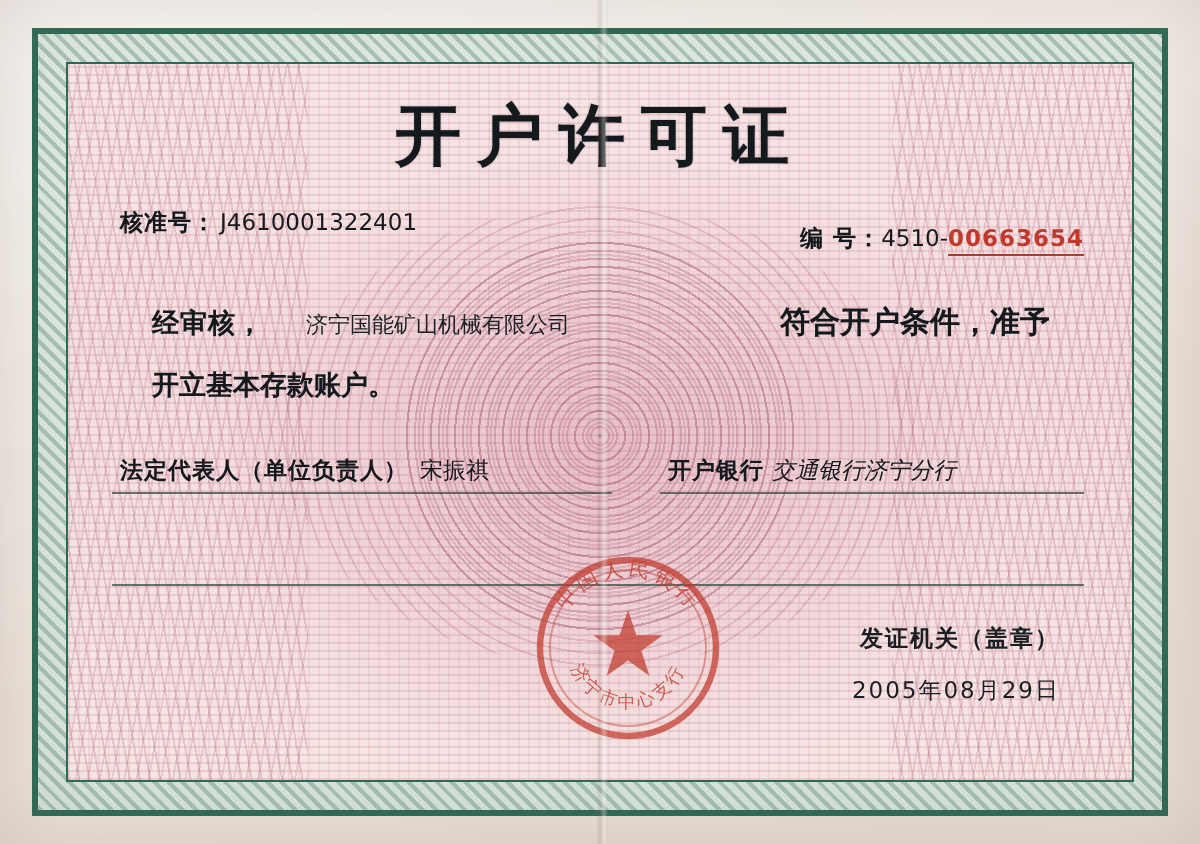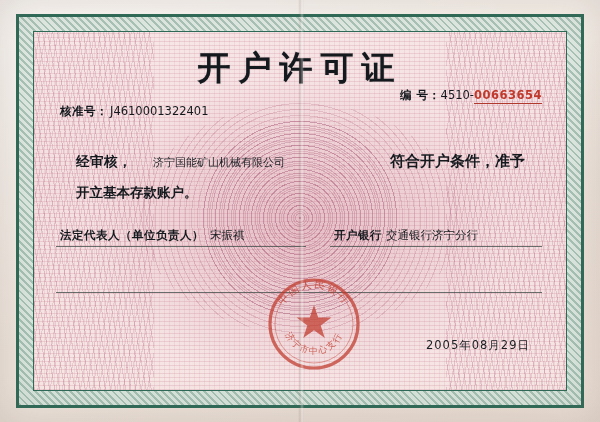--- a/index.html
+++ b/index.html
@@ -137,21 +137,21 @@
     white-space: nowrap;
     color: #14191d;
   }
   .label { font-weight: bold; letter-spacing: 0.5px; }
   .val { font-weight: normal; }
 
   
   .r-approval { left: 26px; top: 72px; }
   .r-approval .val { margin-left: 2px; }
 
-  .r-serial { right: 24px; top: 56px; font-size: 11.5px; }
+  .r-serial { right: 24px; top: 80px; font-size: 11.5px; }
   .r-serial .serial-red {
     color: #c0392b;
     font-weight: bold;
     letter-spacing: 0.5px;
     border-bottom: 1px solid #b03a2e;
     padding-bottom: 1px;
   }
 
   
   .r-line1 { left: 42px; top: 120px; font-size: 13px; }
@@ -163,21 +163,21 @@
     min-width: 210px;
     color: #1b2024;
   }
   .r-line1 .tail { font-size: 15px; font-weight: bold; margin-left: 6px; }
 
   .r-line2 { left: 42px; top: 152px; font-size: 13.5px; font-weight: bold; }
 
   .r-rep { left: 26px; top: 196px; }
   .r-rep .val { margin-left: 6px; font-weight: normal; }
   .r-bank { left: 300px; top: 196px; }
-  .r-bank .val { margin-left: 4px; font-weight: normal; }
+  .r-bank .val { margin-left: 4px; font-weight: normal; font-style: italic; }
 
   .r-account { left: 26px; top: 242px; }
   .r-account .val { margin-left: 10px; letter-spacing: 0.6px; }
 
   
   .uline {
     position: absolute;
     border-bottom: 1px solid #3a4a44;
     height: 0;
     opacity: .75;
@@ -264,20 +264,21 @@
 
     <div class="row r-bank">
       <span class="label">开户银行</span><span class="val">交通银行济宁分行</span>
     </div>
 
     <div class="uline u-rep"></div>
     <div class="uline u-bank"></div>
 
     <div class="uline u-acct"></div>
 
+    <div class="issuer">发证机关（盖章）</div>
 
     <div class="date-line">
       <span class="num">2005</span><span>年</span><span class="num">08</span><span>月</span><span class="num">29</span><span>日</span>
     </div>
 
   </div>
 
   <div class="seal">
     <svg width="104" height="104" viewBox="0 0 104 104" xmlns="http://www.w3.org/2000/svg">
       <defs>

